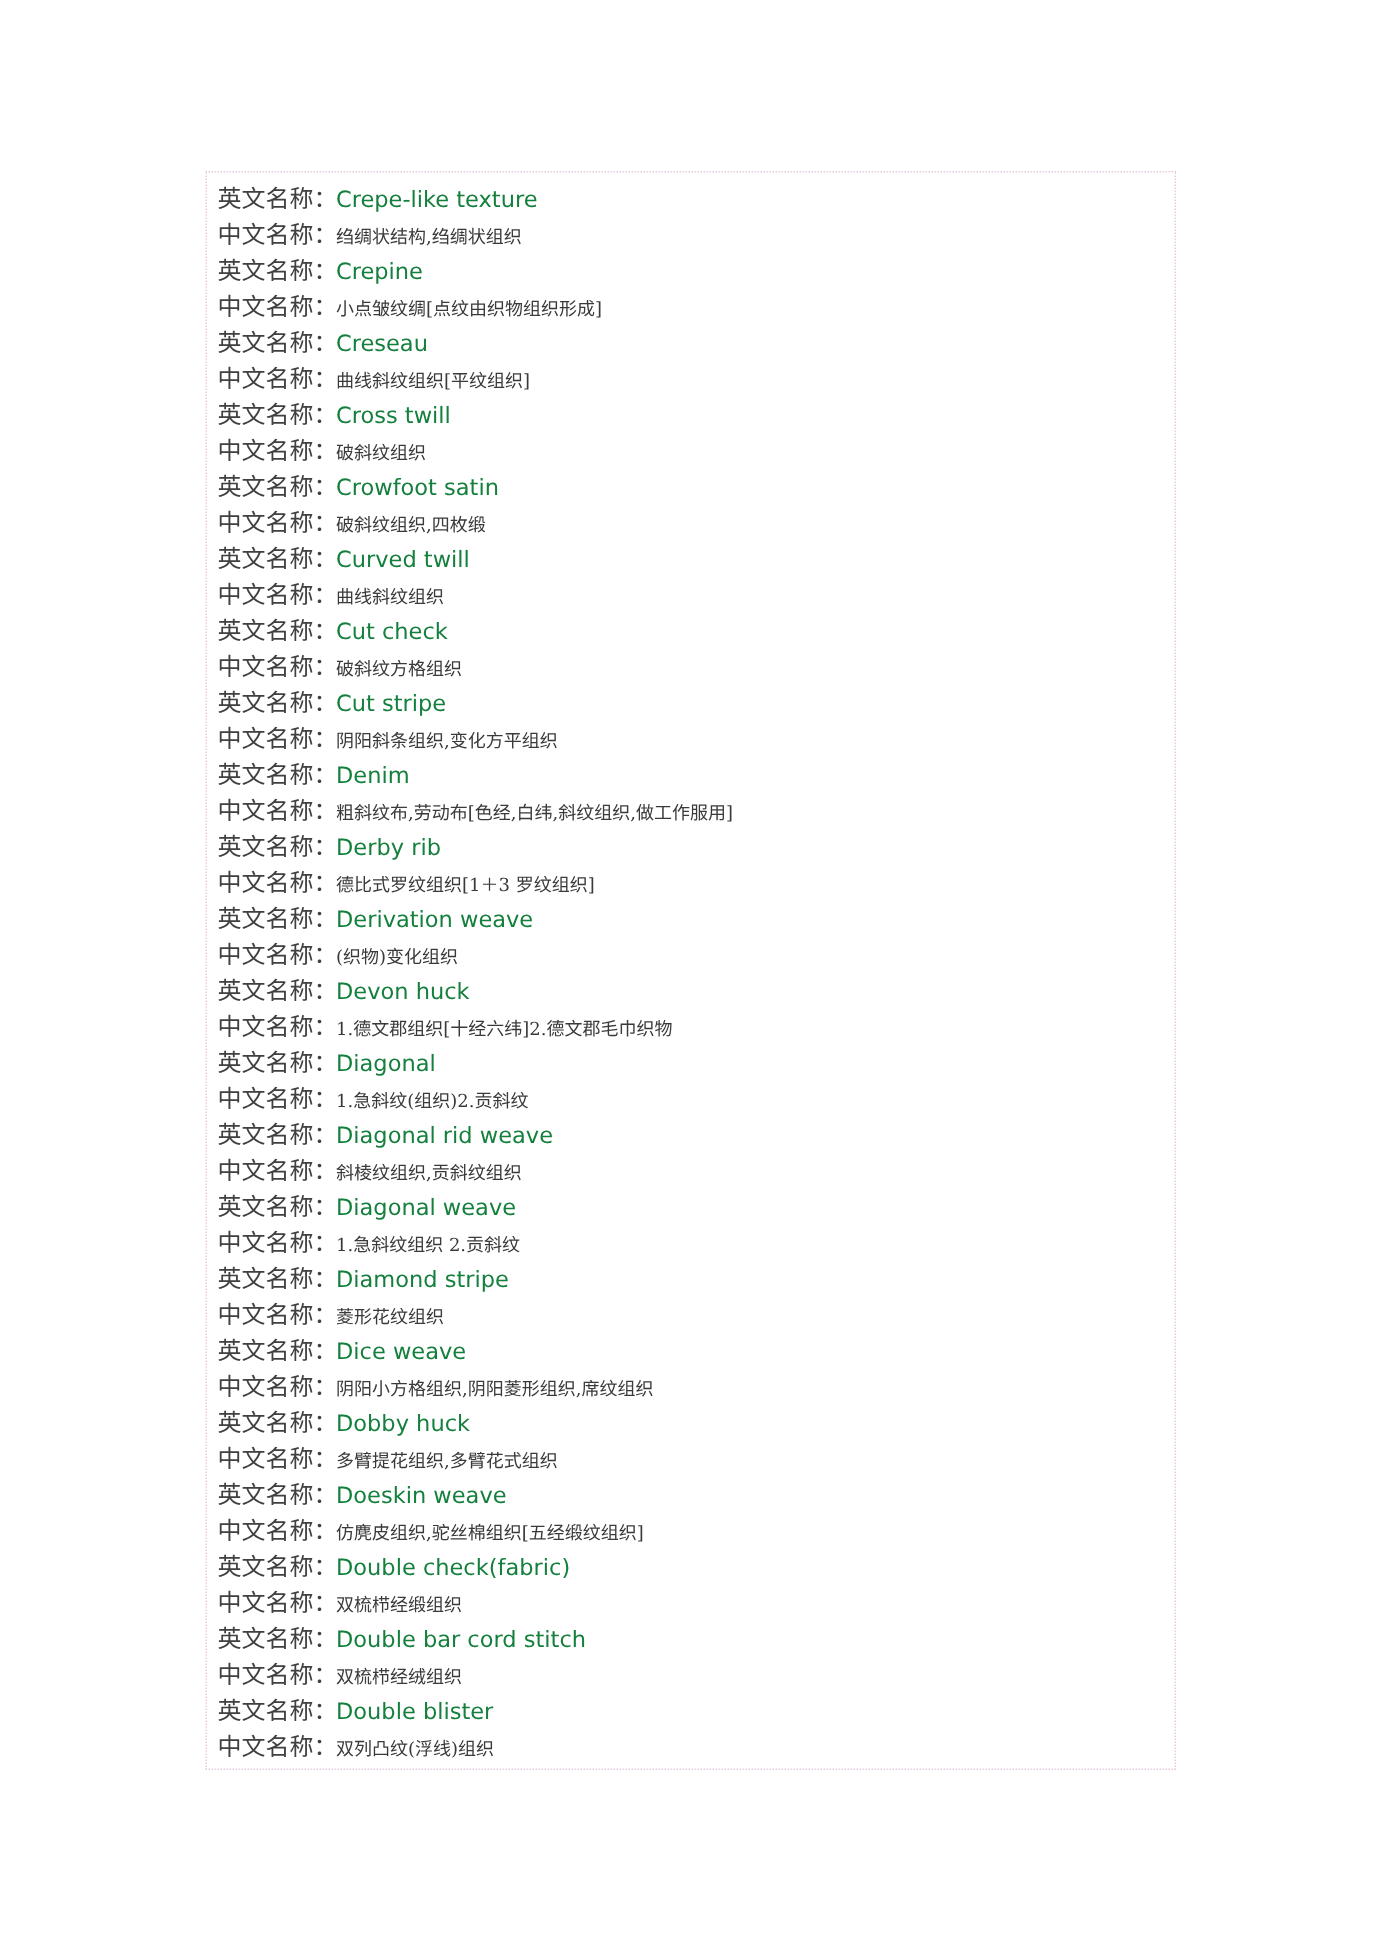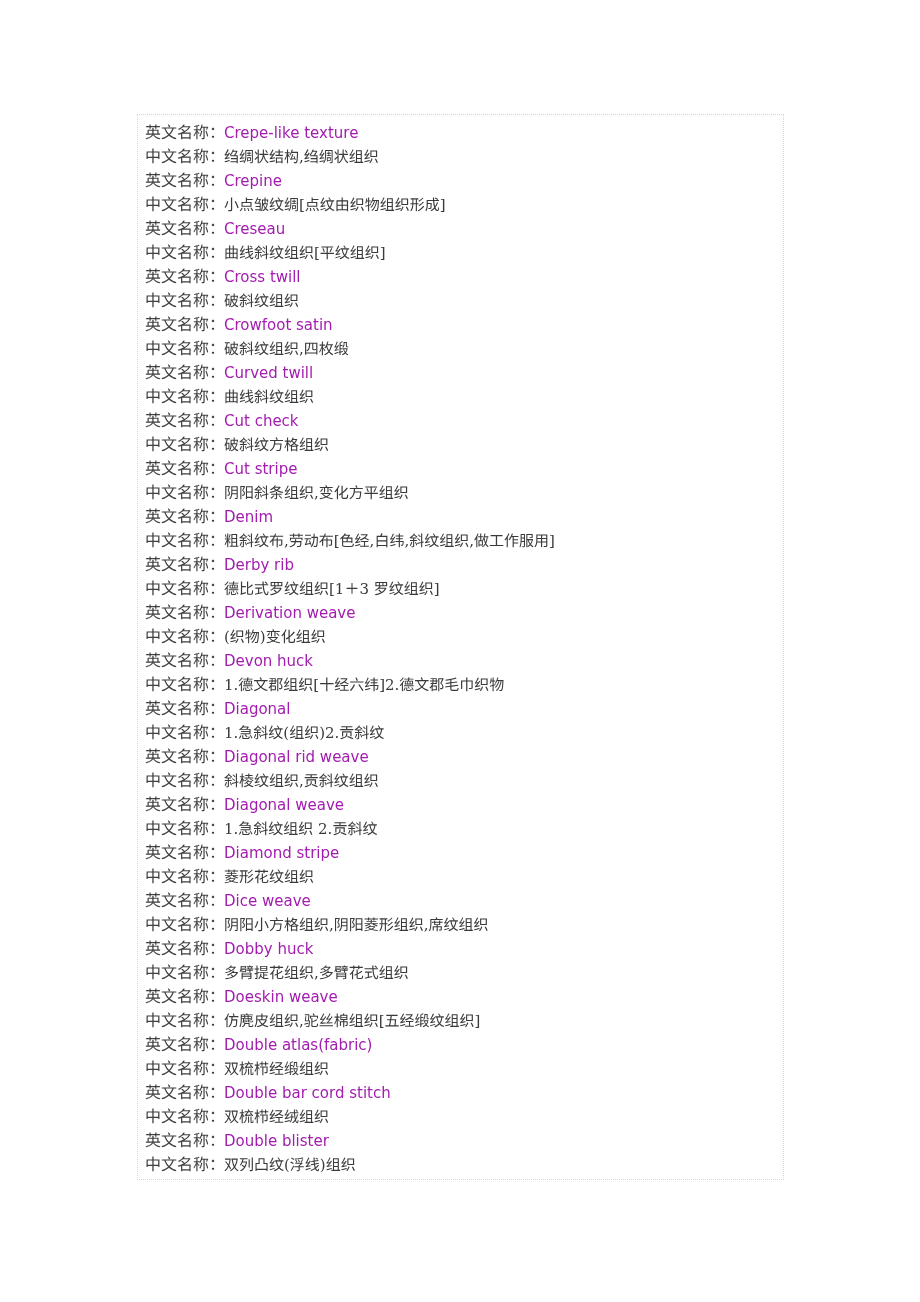--- a/index.html
+++ b/index.html
@@ -62,27 +62,27 @@
   .row-value {
     flex: 1 1 auto;
     font-size: 14.5px;
     color: #1a1a1a;
   }
 
   
   .row-en .row-value {
     font-family: "DejaVu Sans", "Liberation Sans", sans-serif;
     font-size: 15px;
-    color: #a21caf;
+    color: #15803d;
   }
 
   
   .row-zh .row-value {
     font-family: "DejaVu Serif", "Liberation Serif", serif;
-    font-size: 15px;
+    font-size: 12px;
     color: #3a3a3a;
   }
 </style>
 </head>
 <body>
 
 <div id="glossary-frame" style="border-color: rgb(231, 201, 224);">
   <ul id="entry-list">
       <li class="glossary-entry">
         <div class="entry-row row-en">
@@ -270,21 +270,21 @@
           <span class="row-value">Doeskin weave</span>
         </div>
         <div class="entry-row row-zh">
           <span class="row-label">中文名称：</span>
           <span class="row-value">仿麂皮组织,驼丝棉组织[五经缎纹组织]</span>
         </div>
       </li>
       <li class="glossary-entry">
         <div class="entry-row row-en">
           <span class="row-label">英文名称：</span>
-          <span class="row-value">Double atlas(fabric)</span>
+          <span class="row-value">Double check(fabric)</span>
         </div>
         <div class="entry-row row-zh">
           <span class="row-label">中文名称：</span>
           <span class="row-value">双梳栉经缎组织</span>
         </div>
       </li>
       <li class="glossary-entry">
         <div class="entry-row row-en">
           <span class="row-label">英文名称：</span>
           <span class="row-value">Double bar cord stitch</span>

